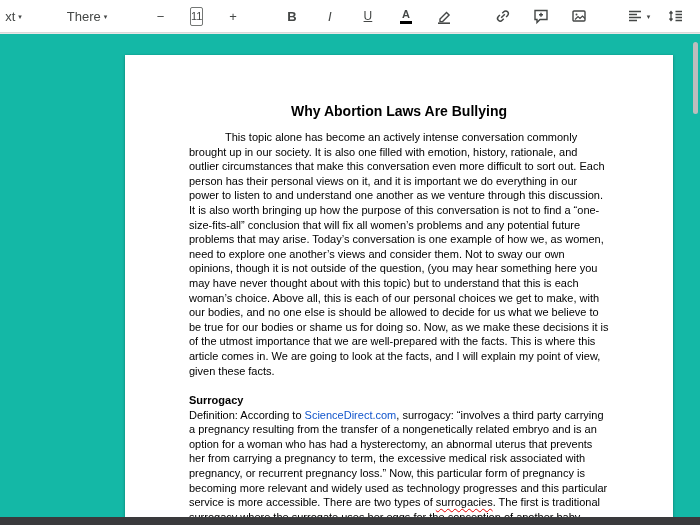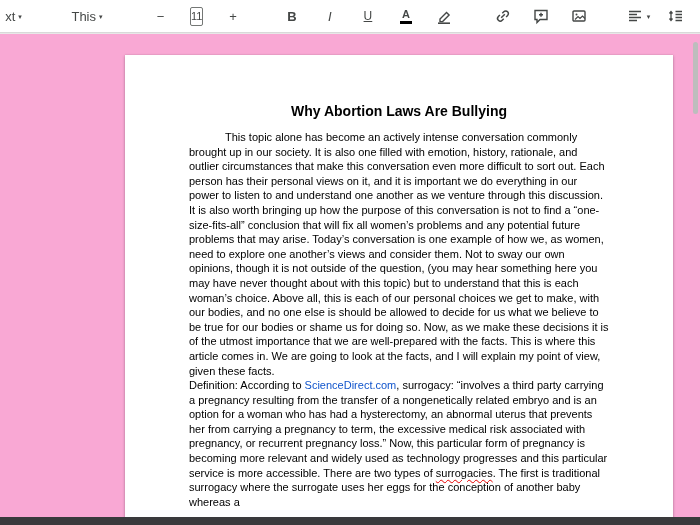--- a/index.html
+++ b/index.html
@@ -19,21 +19,21 @@
   .glyph-b{font-weight:bold;font-size:13px}
   .glyph-i{font-style:italic;font-size:13px}
   .glyph-u{text-decoration:underline;font-size:12px}
   .color-a{display:flex;flex-direction:column;align-items:center;line-height:1}
   .color-a .a{font-size:11px;font-weight:bold;color:#444746}
   .color-a .bar{width:12px;height:3px;background:#000;margin-top:1px}
   .spacer{flex:1}
   svg{display:block}
 
   
-  .canvas{position:absolute;top:34px;left:0;right:0;bottom:0;background:#f9a8d4;overflow:hidden}
+  .canvas{position:absolute;top:34px;left:0;right:0;bottom:0;background:#14b8a6;overflow:hidden}
   .page{position:absolute;left:125px;top:21px;width:548px;height:620px;background:#fff;
     box-shadow:0 1px 3px rgba(0,0,0,.28),0 0 1px rgba(0,0,0,.12);padding:48px 64px 0;cursor:text}
   .doc-title{font-size:14px;font-weight:bold;text-align:center;margin-bottom:11px}
   .body-text{font-size:11px;line-height:14.6px;text-align:left}
   .intro{text-indent:36px}
   .section-heading{font-size:11px;line-height:14.6px;font-weight:bold;margin-top:15px}
   .bold{font-weight:normal}
   .doc-link{color:#1155cc;cursor:pointer}
   .misspelled{text-decoration:underline;-webkit-text-decoration:underline wavy #e60000;
     text-decoration:underline wavy #e60000 1px;text-underline-offset:2px}
@@ -47,21 +47,21 @@
 <div class="toolbar">
 
   <div class="tb-btn">
     <span class="tb-text">xt</span>
     <span class="arrow">▾</span>
   </div>
 
   <div class="divider"></div>
 
   <div class="tb-btn" style="min-width:52px">
-    <span class="tb-text">This</span>
+    <span class="tb-text">There</span>
     <span class="arrow">▾</span>
   </div>
 
   <div class="divider"></div>
 
   <button class="tb-btn">
     <span class="tb-text">−</span>
   </button>
   <div class="size-box">11</div>
   <button class="tb-btn">
@@ -199,20 +199,21 @@
     </span>
   </button>
 </div>
 
 <div class="canvas">
   <div class="page">
     <h1 class="doc-title">Why Abortion Laws Are Bullying</h1>
 
     <p class="body-text intro">This topic alone has become an actively intense conversation commonly brought up in our society. It is also one filled with emotion, history, rationale, and outlier circumstances that make this conversation even more difficult to sort out. Each person has their personal views on it, and it is important we do everything in our power to listen to and understand one another as we venture through this discussion. It is also worth bringing up how the purpose of this conversation is not to find a “one-size-fits-all” conclusion that will fix all women’s problems and any potential future problems that may arise. Today’s conversation is one example of how we, as women, need to explore one another’s views and consider them. Not to sway our own opinions, though it is not outside of the question, (you may hear something here you may have never thought about with this topic) but to understand that this is each woman’s choice. Above all, this is each of our personal choices we get to make, with our bodies, and no one else is should be allowed to decide for us what we believe to be true for our bodies or shame us for doing so. Now, as we make these decisions it is of the utmost importance that we are well-prepared with the facts. This is where this article comes in. We are going to look at the facts, and I will explain my point of view, given these facts.</p>
 
+    <p class="section-heading">Surrogacy</p>
 
     <p class="body-text"><span class="bold">Definition:</span><span> According to </span><a class="doc-link">ScienceDirect.com</a><span>, surrogacy: “involves a third party carrying a pregnancy resulting from the transfer of a nongenetically related embryo and is an option for a woman who has had a hysterectomy, an abnormal uterus that prevents her from carrying a pregnancy to term, the excessive medical risk associated with pregnancy, or recurrent pregnancy loss.” Now, this particular form of pregnancy is becoming more relevant and widely used as technology progresses and this particular service is more accessible. There are two types of </span><span class="misspelled">surrogacies</span><span>. The first is traditional surrogacy where the surrogate uses her eggs for the conception of another baby whereas a </span></p>
   </div>
 
   <div class="scroll-thumb"></div>
 </div>
 
 <div class="bottom-bar"></div>
 
 </body></html>

